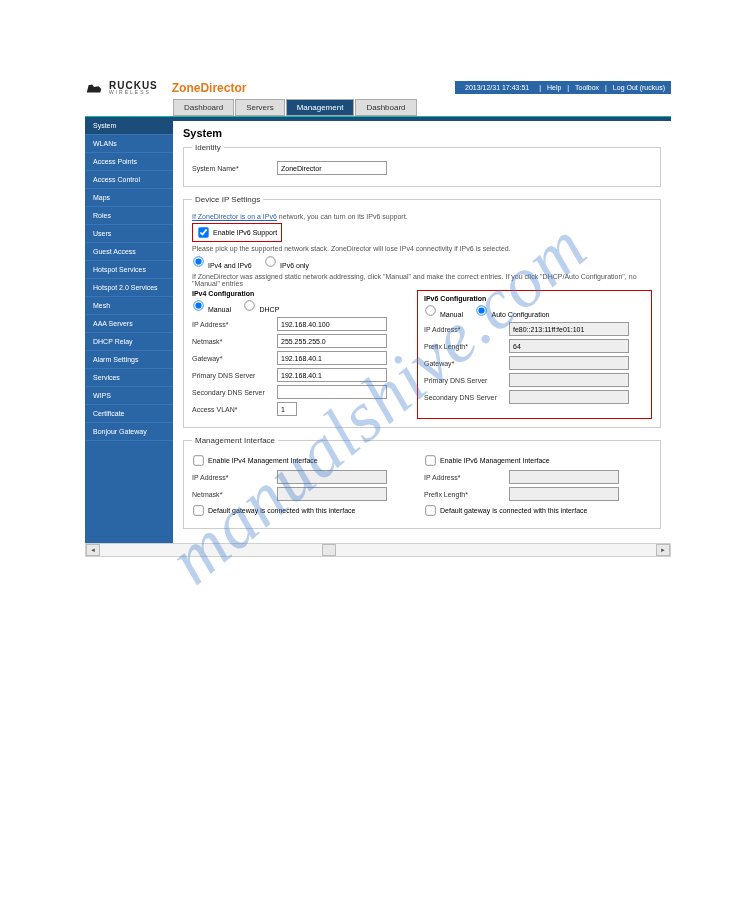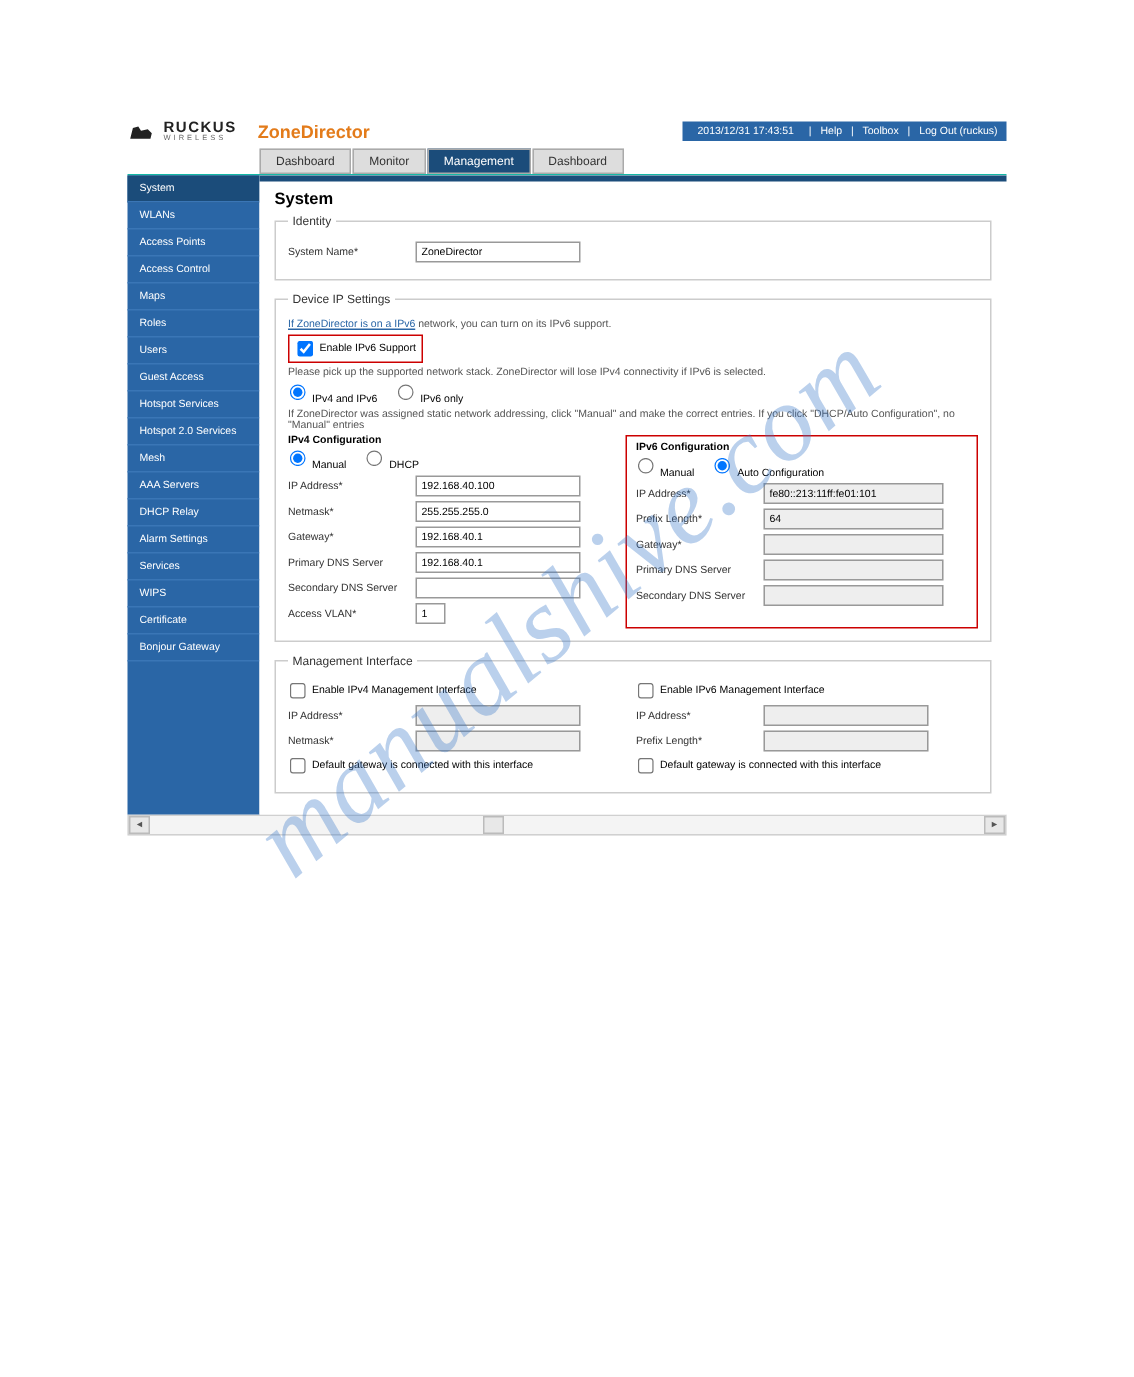--- a/index.html
+++ b/index.html
@@ -71,21 +71,21 @@
       <a href="#">Help</a>
       <span>|</span>
       <a href="#">Toolbox</a>
       <span>|</span>
       <a href="#">Log Out (ruckus)</a>
     </div>
   </div>
 
   <div class="tabs" id="tabs">
       <div class="tab">Dashboard</div>
-      <div class="tab">Monitor</div>
+      <div class="tab">Servers</div>
       <div class="tab active">Management</div>
       <div class="tab">Dashboard</div>
     </div>
 
   <div class="main">
     <div class="sidebar" id="sidebar">
         <div class="sidebar-item active">System</div>
         <div class="sidebar-item">WLANs</div>
         <div class="sidebar-item">Access Points</div>
         <div class="sidebar-item">Access Control</div>

